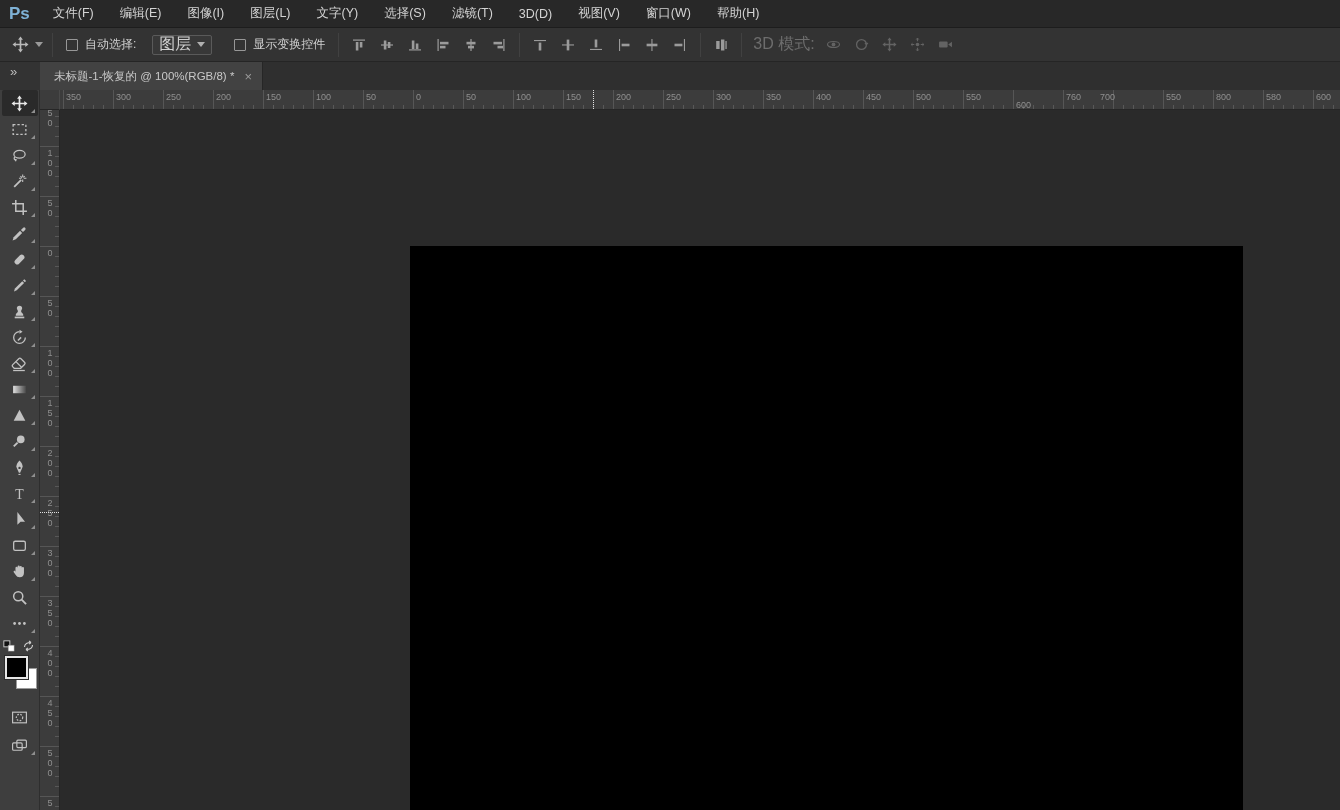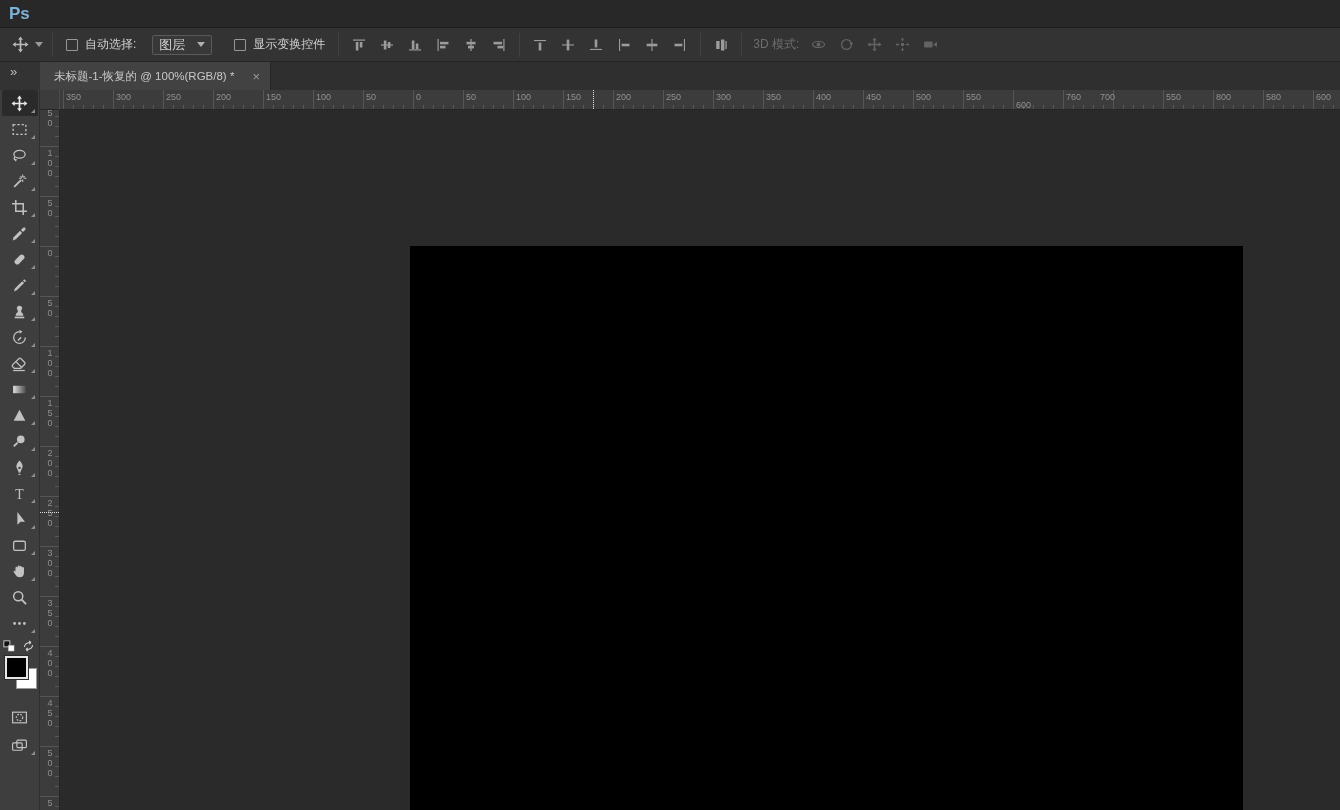--- a/index.html
+++ b/index.html
@@ -19,37 +19,37 @@
   .optionsbar { position:absolute; top:28px; left:0; right:0; height:34px; background:#333333;
     border-bottom:1px solid #252525; display:flex; align-items:center; padding-left:12px; color:#cfcfcf; }
   .vsep { width:1px; height:24px; background:#242424; border-right:1px solid #414141; margin:0 9px; }
   .preset-slot { display:flex; align-items:center; color:#b9b9b9; }
   .caret-down { width:0; height:0; border-left:4px solid transparent; border-right:4px solid transparent;
     border-top:5px solid #9a9a9a; margin-left:6px; display:inline-block; }
   .opt-check { display:flex; align-items:center; font-size:12px; color:#cfcfcf; gap:7px; margin:0 4px; }
   .checkbox { width:12px; height:12px; border:1px solid #979797; border-radius:1px; background:transparent; display:inline-block; }
   .dropdown { display:flex; align-items:center; justify-content:space-between; width:60px; height:20px;
     margin-left:12px; padding:0 6px; background:#383838; border:1px solid #5a5a5a; border-radius:2px;
-    font-size:13px; color:#cfcfcf; }
+    font-size:16px; color:#cfcfcf; }
   .dropdown .caret-down { border-top-color:#b0b0b0; margin-left:4px; }
   .gap18 { width:18px; }
   .icon-group { display:flex; align-items:center; gap:6px; }
   .opt-btn { width:22px; height:22px; display:flex; align-items:center; justify-content:center;
     color:#9b9b9b; border-radius:2px; }
-  .mode-label { font-size:12px; color:#6d6d6d; margin:0 8px 0 2px; }
+  .mode-label { font-size:16px; color:#6d6d6d; margin:0 8px 0 2px; }
   .threed .opt-btn { color:#636363; }
   .icon { display:inline-flex; align-items:center; justify-content:center; }
   .icon svg { display:block; }
 
   
   .panel-expand { position:absolute; top:62px; left:0; width:40px; height:28px; background:#333333;
     color:#bdbdbd; font-size:13px; padding:2px 0 0 10px; }
   .tabbar { position:absolute; top:62px; left:40px; right:0; height:28px; background:#2f2f2f; display:flex; }
   .doc-tab { height:28px; background:#424242; border-right:1px solid #262626; display:flex; align-items:center;
-    padding:0 10px 0 14px; font-size:11.5px; color:#c8c8c8; max-width:260px; white-space:nowrap;gap:8px; }
+    padding:0 10px 0 14px; font-size:11.5px; color:#c8c8c8; max-width:260px; white-space:nowrap; }
   .tab-close { color:#9a9a9a; font-size:13px; margin-left:10px; line-height:1; }
 
   
   .leftcol { position:absolute; top:90px; left:0; width:40px; bottom:0; background:#3e3e3e;
     border-right:1px solid #2e2e2e; }
   .tool { position:relative; width:36px; height:26px; margin:0 auto; display:flex; align-items:center;
     justify-content:center; color:#c2c2c2; border-radius:2px; }
   .tool.selected { background:#2a2a2a; color:#e9e9e9; }
   .tool.flyout::after { content:''; position:absolute; right:3px; bottom:3px;
     border-left:4px solid transparent; border-bottom:4px solid #8f8f8f; width:0; height:0; }
@@ -86,20 +86,33 @@
   .pasteboard { position:absolute; top:110px; left:60px; right:0; bottom:0; background:#2a2a2a; }
   .document { position:absolute; left:350px; top:136px; width:833px; height:564px; background:#000; }
 </style>
 </head>
 <body>
 
 <div id="app">
 
   <header class="menubar">
     <div class="ps-logo">Ps</div>
+    <nav class="menus">
+        <div class="menu-item">文件(F)</div>
+        <div class="menu-item">编辑(E)</div>
+        <div class="menu-item">图像(I)</div>
+        <div class="menu-item">图层(L)</div>
+        <div class="menu-item">文字(Y)</div>
+        <div class="menu-item">选择(S)</div>
+        <div class="menu-item">滤镜(T)</div>
+        <div class="menu-item">3D(D)</div>
+        <div class="menu-item">视图(V)</div>
+        <div class="menu-item">窗口(W)</div>
+        <div class="menu-item">帮助(H)</div>
+      </nav>
   </header>
 
   <div class="optionsbar">
     <div class="preset-slot">
       <span class="icon" id="preset-icon">
           <span class="icon">
             <svg width="17" height="17" viewBox="0 0 16 16" fill="currentColor">
               <path d="M8 .5 10.3 3.5 8.8 3.5 8.8 7.2 12.5 7.2 12.5 5.7 15.5 8 12.5 10.3 12.5 8.8 8.8 8.8 8.8 12.5 10.3 12.5 8 15.5 5.7 12.5 7.2 12.5 7.2 8.8 3.5 8.8 3.5 10.3 .5 8 3.5 5.7 3.5 7.2 7.2 7.2 7.2 3.5 5.7 3.5Z"></path>
             </svg>
           </span>

